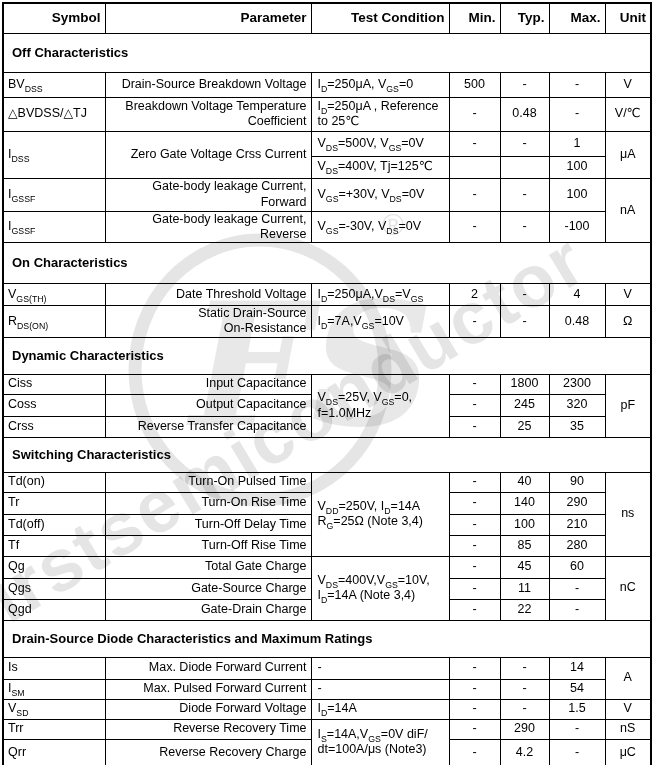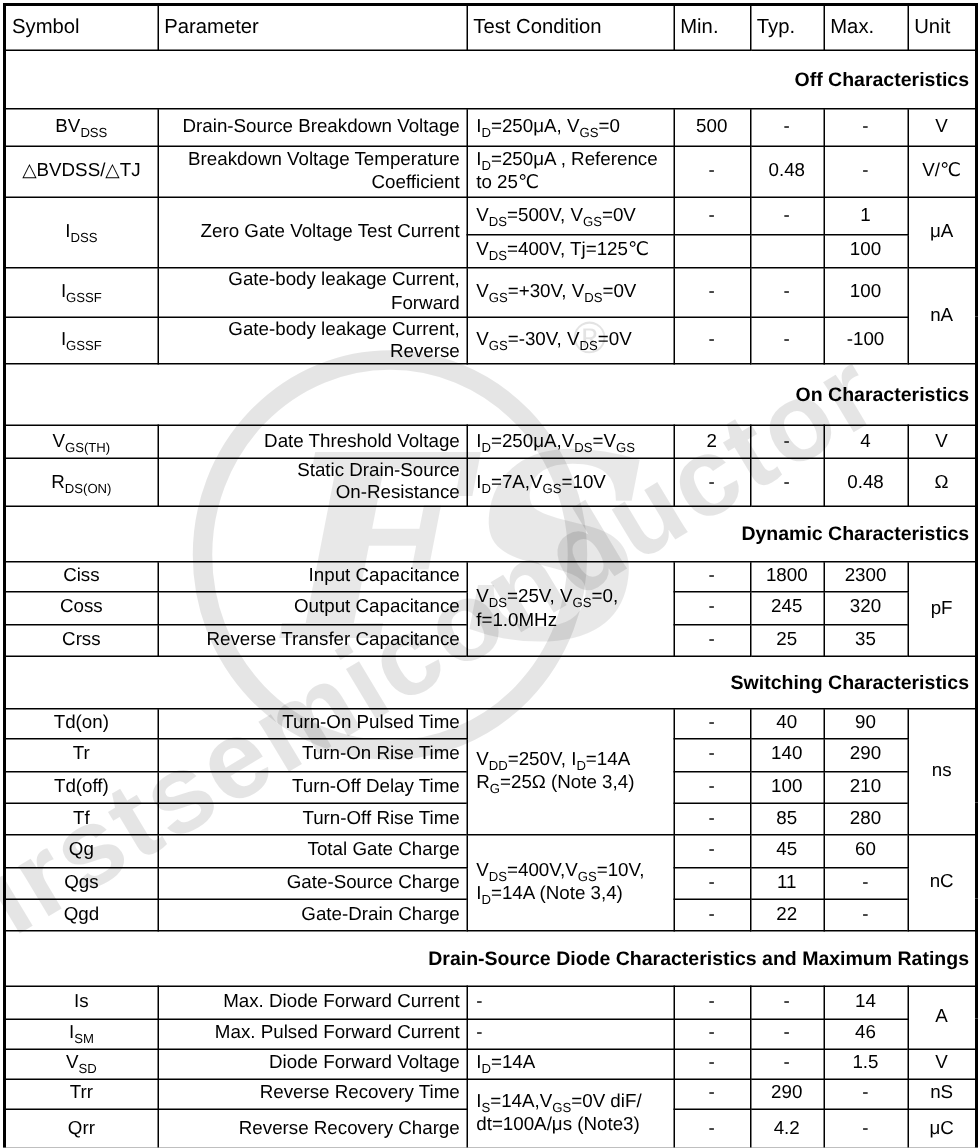--- a/index.html
+++ b/index.html
@@ -15,23 +15,23 @@
     font-size:74px;font-weight:bold;letter-spacing:2px;white-space:nowrap;
     color:rgba(0,0,0,0.10);
   }
   .wm-logo{position:absolute;left:100px;top:200px}
   
   table{
     position:absolute;left:2px;top:2px;z-index:2;background:transparent;
     border-collapse:collapse;table-layout:fixed;border:2px solid #000;
   }
   td,th{border:1px solid #000;padding:0 4px;font-size:12.5px;line-height:1.22;overflow:hidden;vertical-align:middle}
-  th{font-size:13.5px;font-weight:normal;text-align:left}
-  tr.sec td{font-weight:bold;font-size:13px;text-align:right;padding-left:8px}
-  .sym{text-align:center}
+  th{font-size:13.5px;font-weight:bold;text-align:right}
+  tr.sec td{font-weight:bold;font-size:13px;text-align:left;padding-left:8px}
+  .sym{text-align:left}
   .par{text-align:right;padding-left:8px;white-space:pre-line}
   .cond{text-align:left;padding-left:6px;white-space:pre-line}
   .num,.unit{text-align:center}
   sub{font-size:0.7em;line-height:0}
 </style>
 </head>
 <body>
 
 <div class="wm">
   <div class="wm-text">Firstsemiconductor</div>
@@ -82,21 +82,21 @@
 Coefficient</td>
     <td class="cond">I<sub>D</sub>=250μA , Reference
 to 25℃</td>
     <td class="num">-</td>
     <td class="num">0.48</td>
     <td class="num">-</td>
     <td class="unit">V/℃</td>
   </tr>
   <tr style="height:25px">
     <td class="sym" rowspan="2">I<sub>DSS</sub></td>
-    <td class="par" rowspan="2">Zero Gate Voltage Test Current</td>
+    <td class="par" rowspan="2">Zero Gate Voltage Crss Current</td>
     <td class="cond">V<sub>DS</sub>=500V, V<sub>GS</sub>=0V</td>
     <td class="num">-</td>
     <td class="num">-</td>
     <td class="num">1</td>
     <td class="unit" rowspan="2">μA</td>
   </tr>
   <tr style="height:22px">
     <td class="cond">V<sub>DS</sub>=400V, Tj=125℃</td>
     <td class="num"></td>
     <td class="num"></td>
@@ -243,21 +243,21 @@
     <td class="num">-</td>
     <td class="num">14</td>
     <td class="unit" rowspan="2">A</td>
   </tr>
   <tr style="height:20px">
     <td class="sym">I<sub>SM</sub></td>
     <td class="par">Max. Pulsed Forward Current</td>
     <td class="cond">-</td>
     <td class="num">-</td>
     <td class="num">-</td>
-    <td class="num">46</td>
+    <td class="num">54</td>
   </tr>
   <tr style="height:20px">
     <td class="sym">V<sub>SD</sub></td>
     <td class="par">Diode Forward Voltage</td>
     <td class="cond">I<sub>D</sub>=14A</td>
     <td class="num">-</td>
     <td class="num">-</td>
     <td class="num">1.5</td>
     <td class="unit">V</td>
   </tr>

